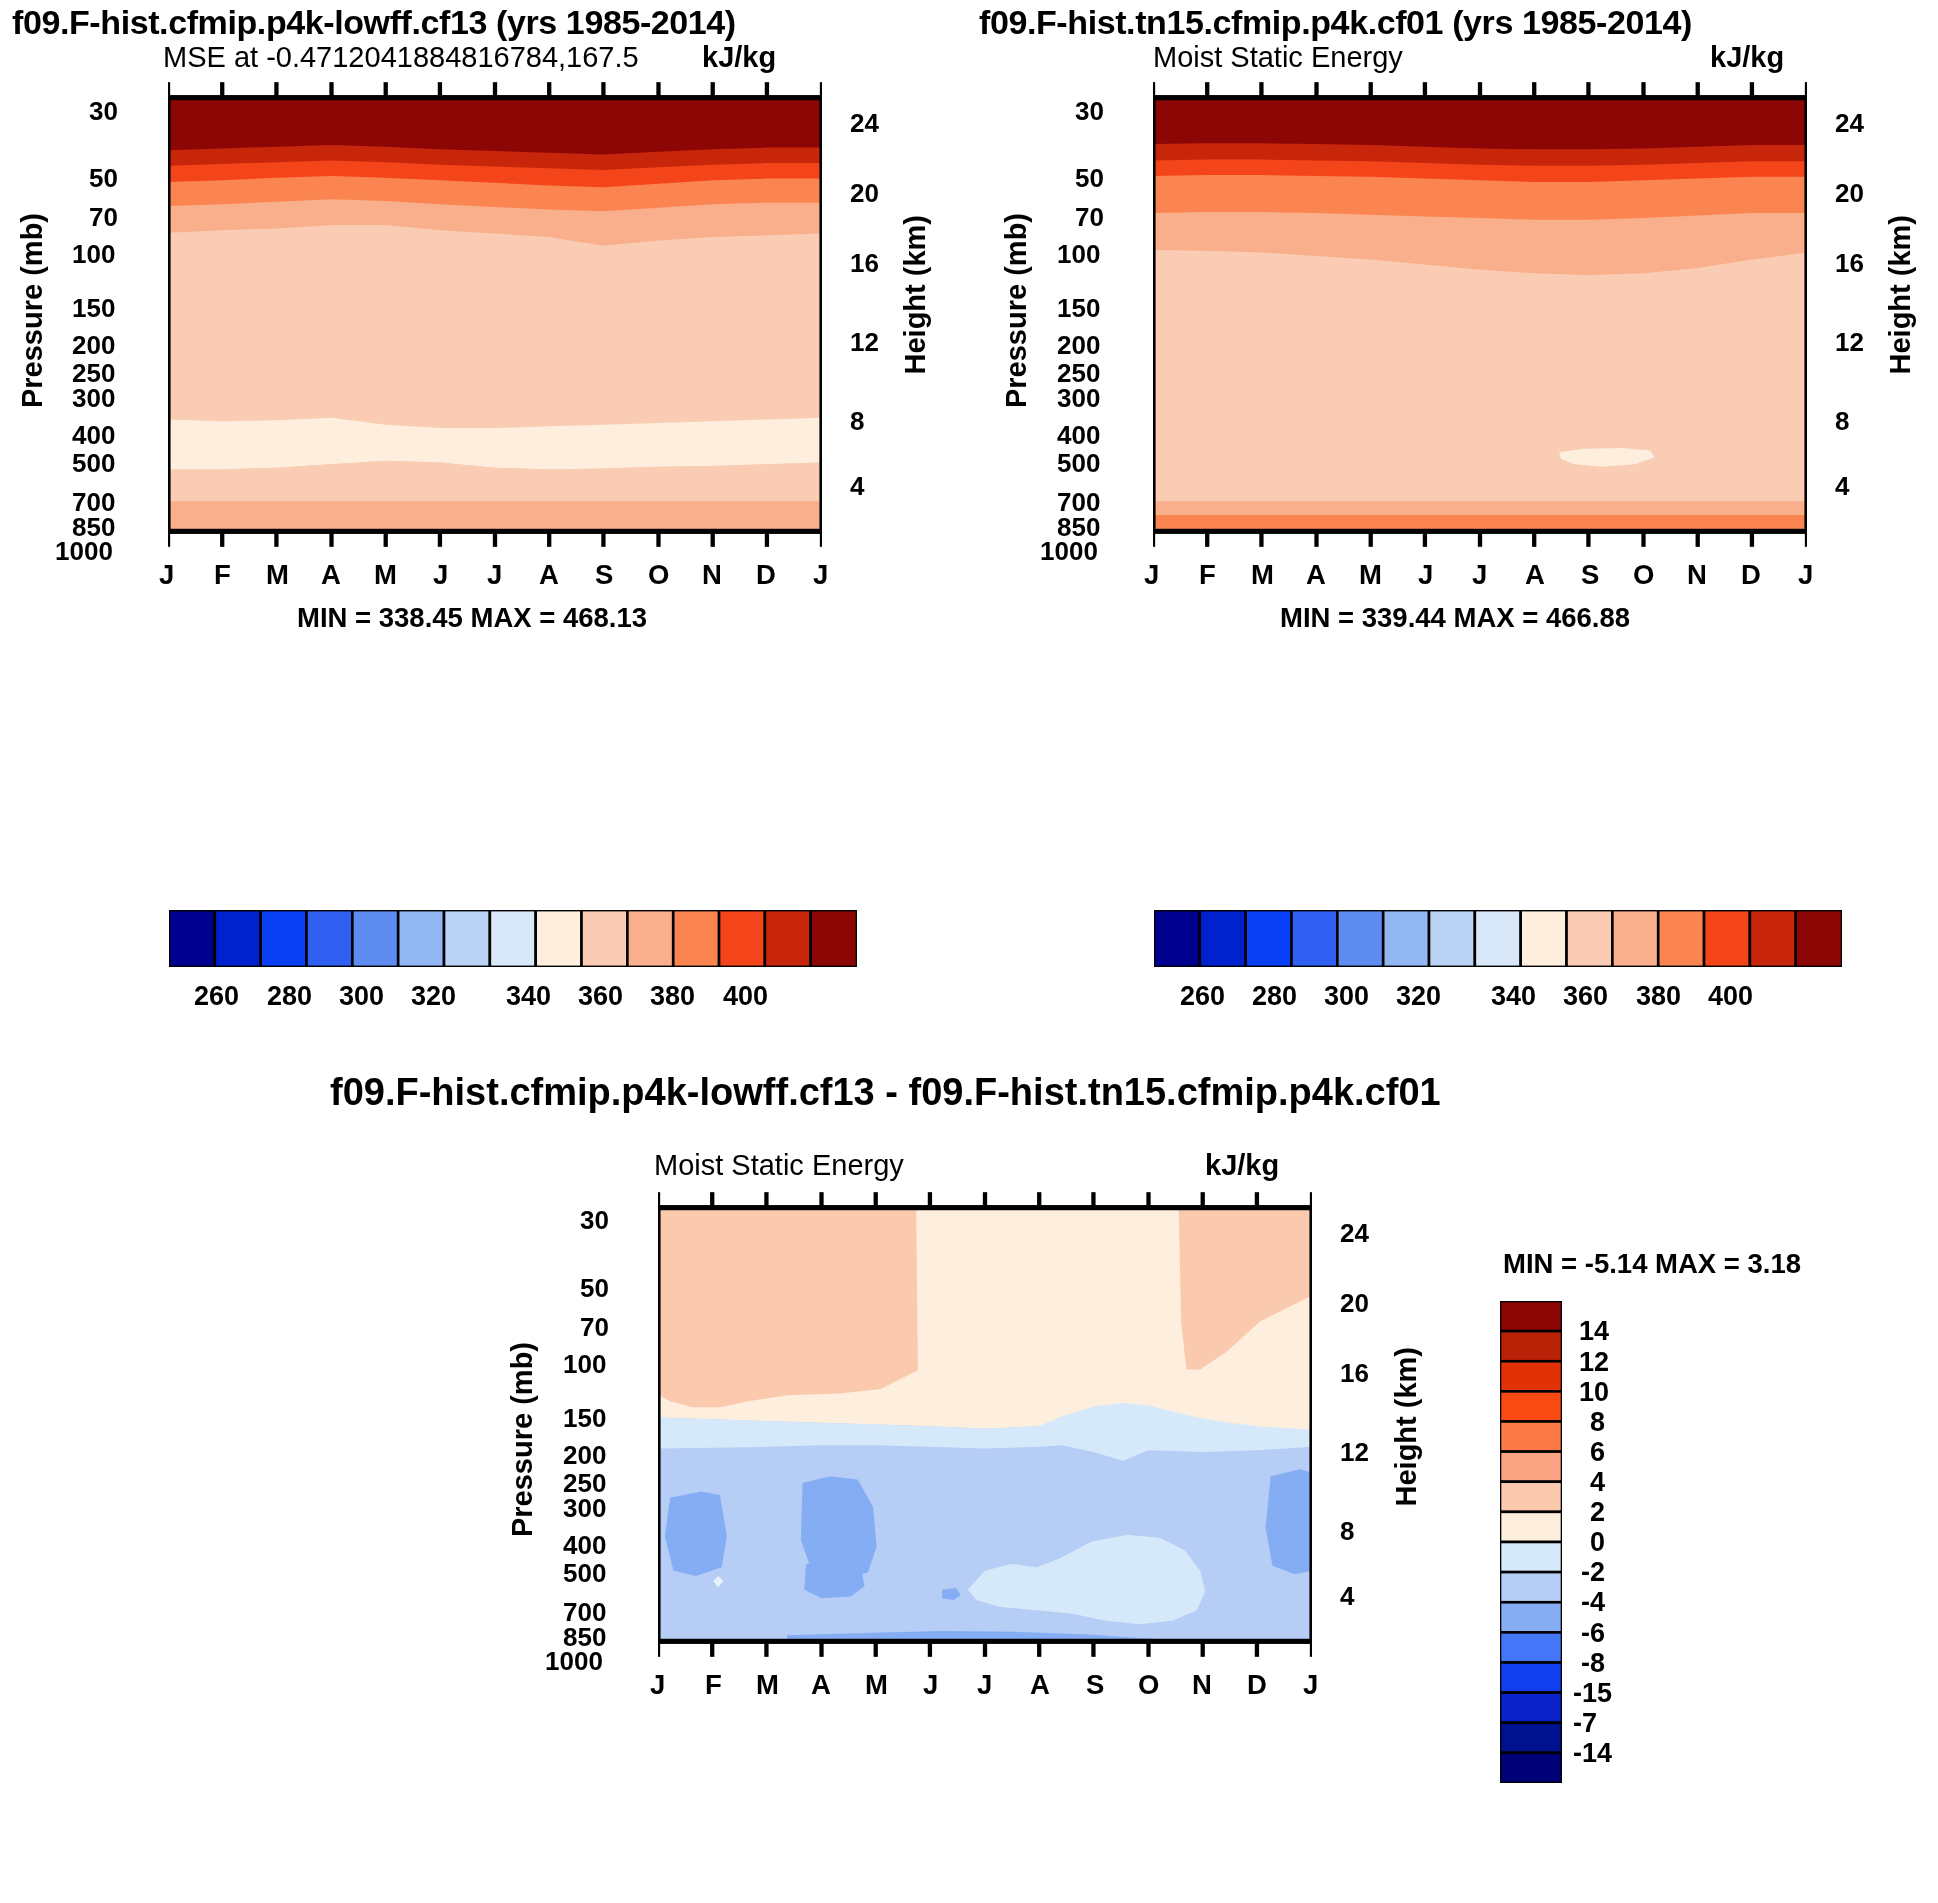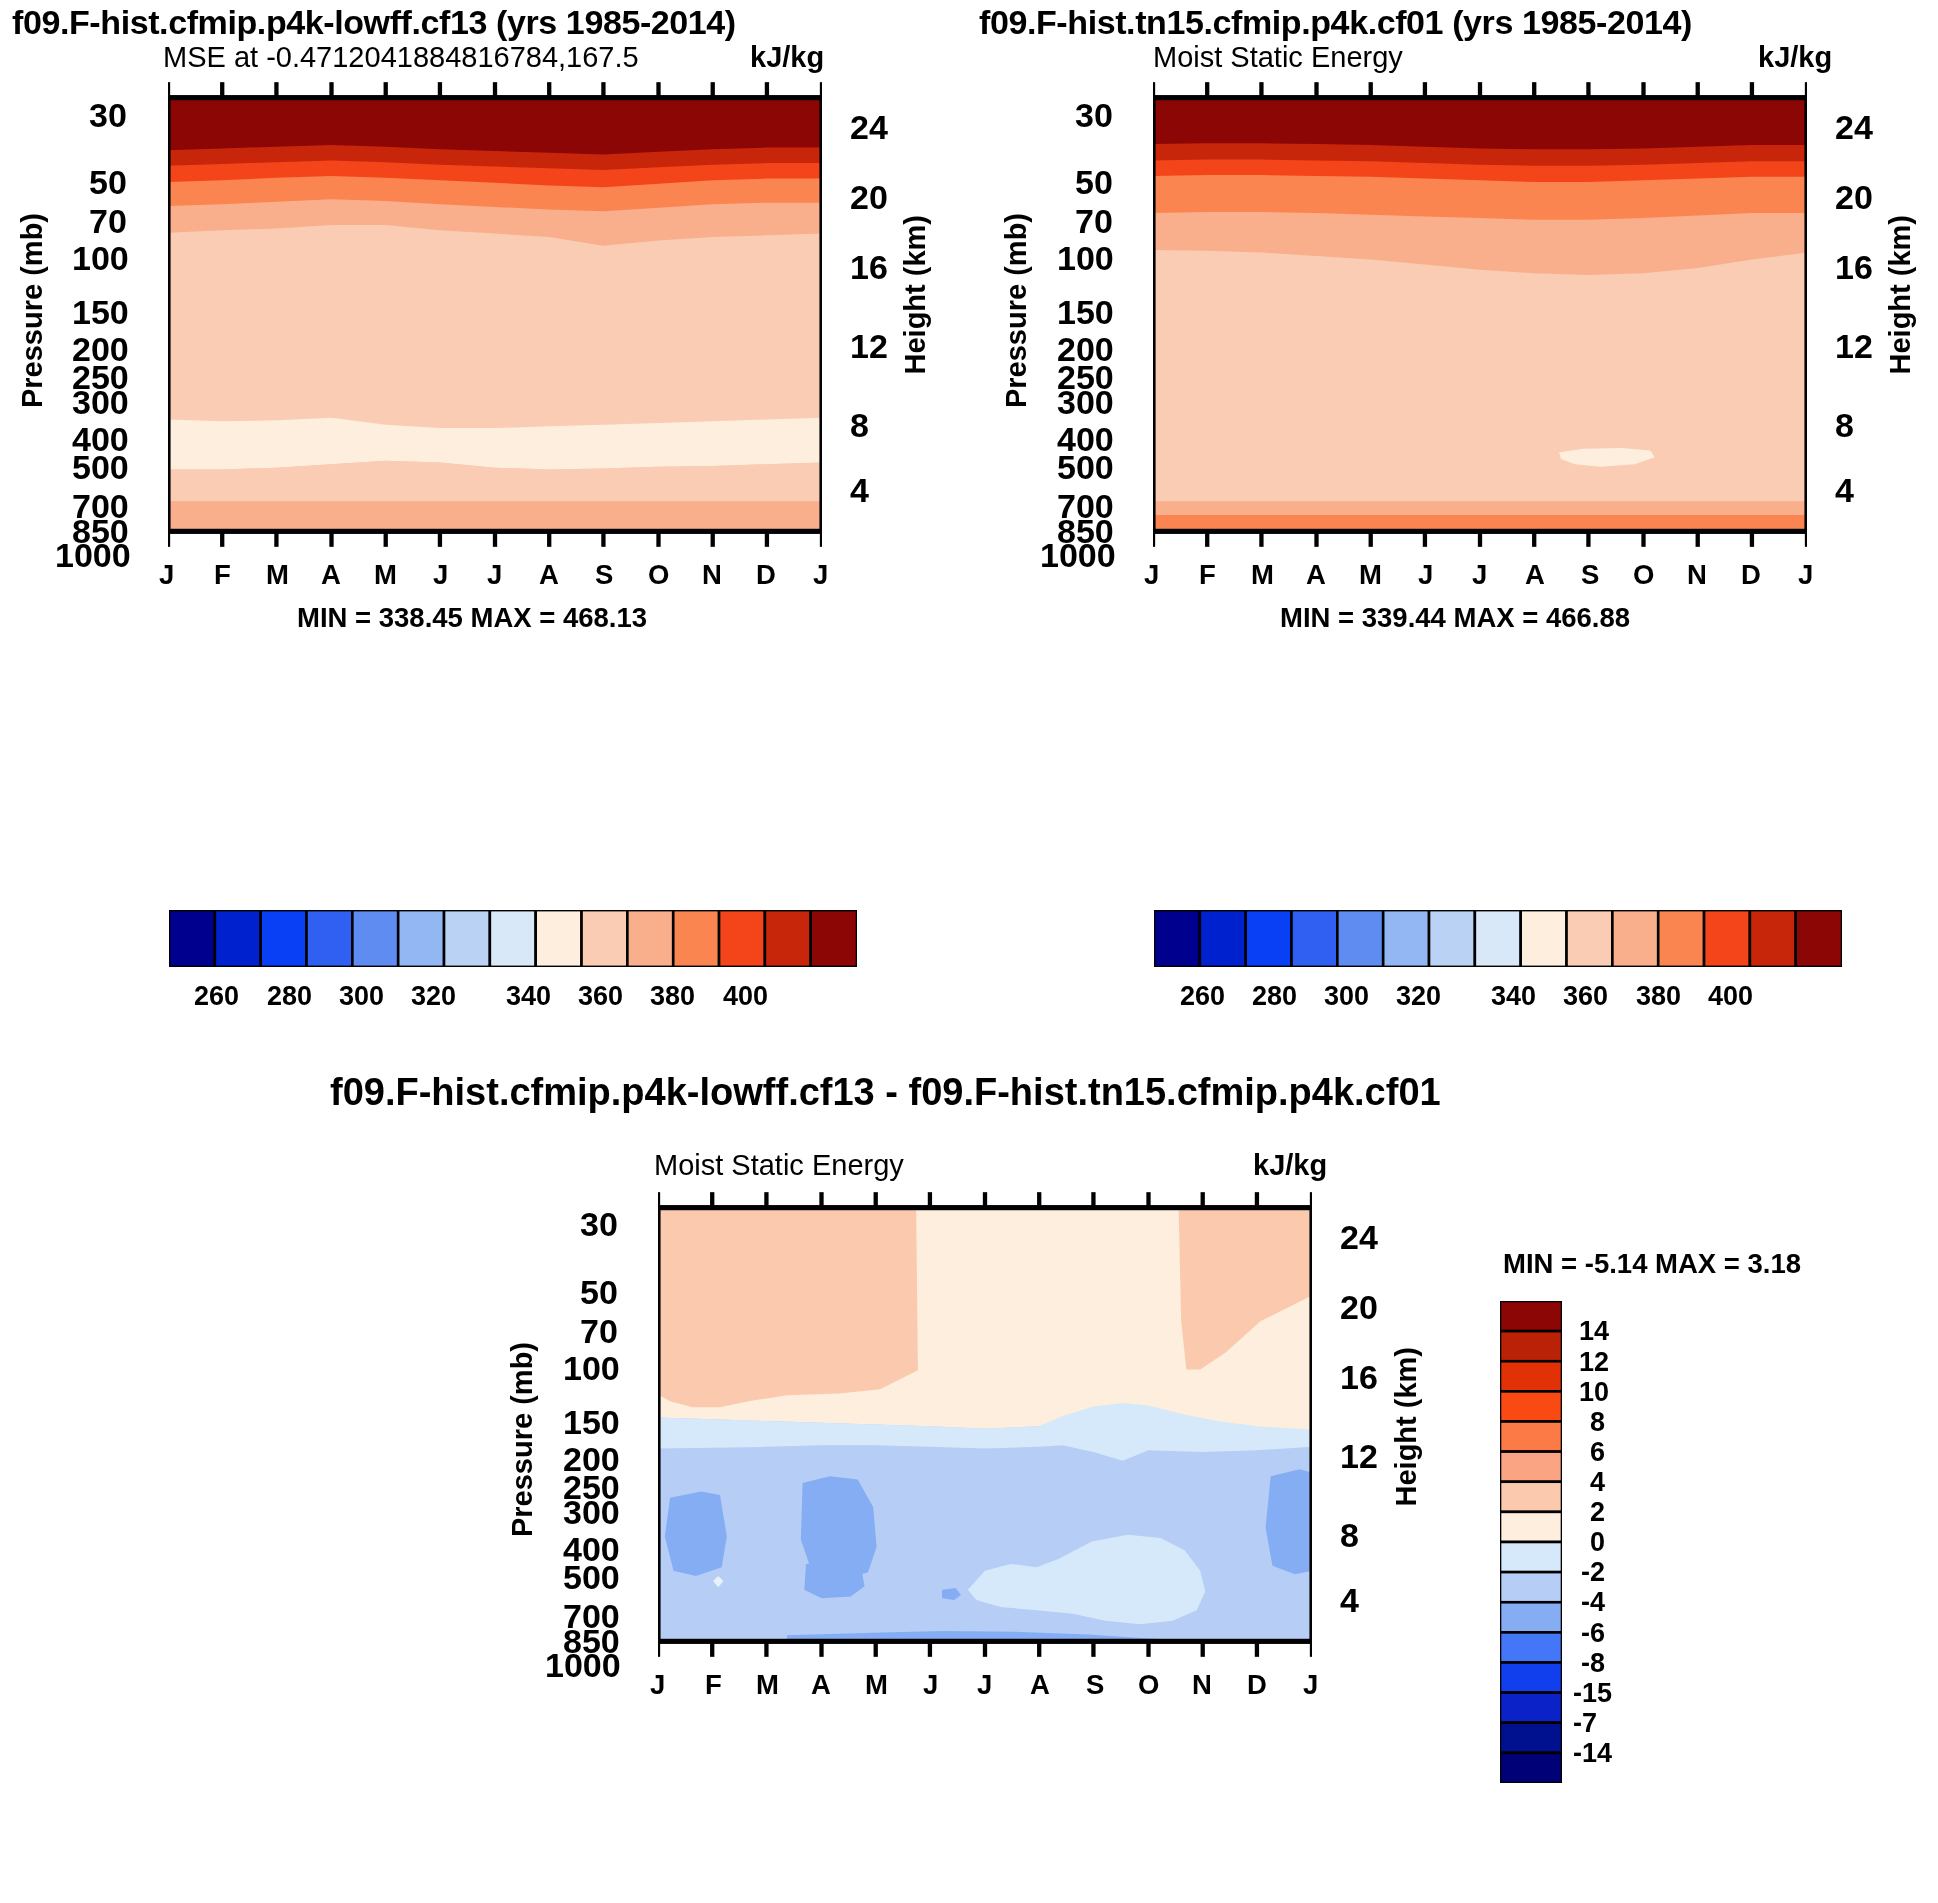--- a/index.html
+++ b/index.html
@@ -3,23 +3,23 @@
 <meta charset="utf-8">
 <style>
   html,body{margin:0;padding:0;background:#ffffff;}
   body{width:1938px;height:1903px;font-family:"Liberation Sans",sans-serif;color:#000;position:relative;overflow:hidden;}
   #root{position:relative;width:1938px;height:1903px;}
 
   .abs{position:absolute;}
 
   .panel-title{font-size:34px;font-weight:bold;white-space:nowrap;letter-spacing:-0.4px;}
   .sub-left{font-size:29px;font-weight:normal;white-space:nowrap;}
-  .sub-right{font-size:29px;font-weight:bold;white-space:nowrap;margin-left:48px;}
+  .sub-right{font-size:29px;font-weight:bold;white-space:nowrap;}
   .axis-label{font-size:29px;font-weight:bold;}
-  .tick-lab{font-size:34px;font-weight:bold;white-space:nowrap;text-align:right;}
+  .tick-lab{font-size:26px;font-weight:bold;white-space:nowrap;text-align:right;}
   .month-lab{font-size:27.5px;font-weight:bold;}
   .minmax{font-size:27.5px;font-weight:bold;white-space:nowrap;}
   .cbar-lab{font-size:27px;font-weight:bold;white-space:nowrap;}
   .vert-text{transform-origin:0 0;}
   .big-title{font-size:38px;font-weight:bold;white-space:nowrap;}
 
   svg{display:block;}
   .frame{fill:none;stroke:#000;stroke-width:6;}
   .tick{stroke:#000;stroke-width:5;}
   .swatch{stroke:#000;stroke-width:3;}

